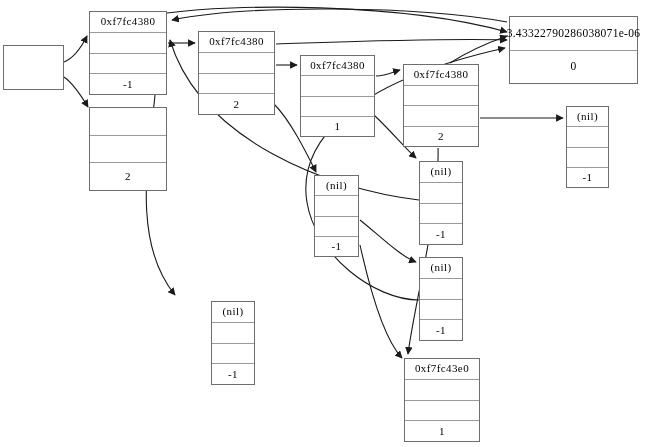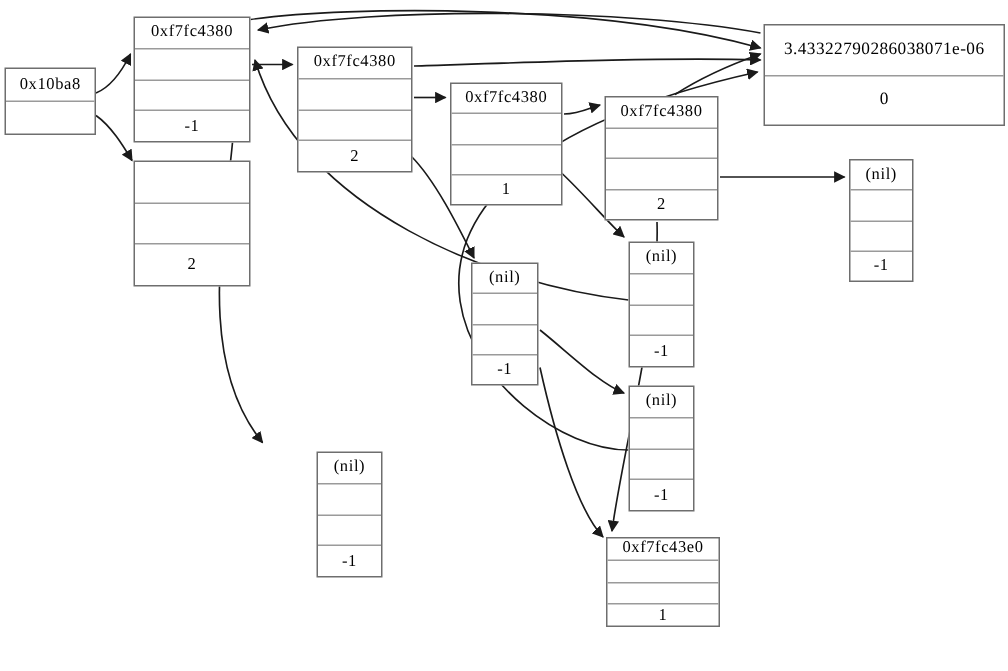--- a/index.html
+++ b/index.html
@@ -64,21 +64,20 @@
         <path d="M360,220 C380,236 400,256 416,262" marker-end="url(#arrow)" stroke="#1a1a1a"></path>
         <path d="M360,245 C370,290 385,340 402,358" marker-end="url(#arrow)" stroke="#1a1a1a"></path>
         <path d="M419,200 C330,190 200,140 170,40" marker-end="url(#arrow)" stroke="#1a1a1a"></path>
         <path d="M419,300 C330,300 180,120 505,48" marker-end="url(#arrow)" stroke="#1a1a1a"></path>
         <path d="M507,22 C420,6 250,4 172,20" marker-end="url(#arrow)" stroke="#1a1a1a"></path>
       </g>
   </svg>
 
   <div id="node-layer">
       <div class="node" style="left: 3px; top: 45px; width: 61px; height: 45px; border-color: rgb(110, 110, 110);">
-        <div class="cell" style="border-bottom-color: rgb(154, 154, 154);">0x10ba8</div>
         <div class="cell empty" style="border-bottom-color: rgb(154, 154, 154);"></div>
       </div>
       <div class="node" style="left: 89px; top: 11px; width: 78px; height: 84px; border-color: rgb(110, 110, 110);">
         <div class="cell" style="border-bottom-color: rgb(154, 154, 154);">0xf7fc4380</div>
         <div class="cell empty" style="border-bottom-color: rgb(154, 154, 154);"></div>
         <div class="cell empty" style="border-bottom-color: rgb(154, 154, 154);"></div>
         <div class="cell" style="border-bottom-color: rgb(154, 154, 154);">-1</div>
       </div>
       <div class="node" style="left: 89px; top: 107px; width: 78px; height: 84px; border-color: rgb(110, 110, 110);">
         <div class="cell empty" style="border-bottom-color: rgb(154, 154, 154);"></div>
@@ -96,21 +95,21 @@
         <div class="cell empty" style="border-bottom-color: rgb(154, 154, 154);"></div>
         <div class="cell empty" style="border-bottom-color: rgb(154, 154, 154);"></div>
         <div class="cell" style="border-bottom-color: rgb(154, 154, 154);">1</div>
       </div>
       <div class="node" style="left: 403px; top: 64px; width: 76px; height: 83px; border-color: rgb(110, 110, 110);">
         <div class="cell" style="border-bottom-color: rgb(154, 154, 154);">0xf7fc4380</div>
         <div class="cell empty" style="border-bottom-color: rgb(154, 154, 154);"></div>
         <div class="cell empty" style="border-bottom-color: rgb(154, 154, 154);"></div>
         <div class="cell" style="border-bottom-color: rgb(154, 154, 154);">2</div>
       </div>
-      <div class="node values" style="left: 509px; top: 16px; width: 161px; height: 68px; border-color: rgb(110, 110, 110);">
+      <div class="node values" style="left: 509px; top: 16px; width: 129px; height: 68px; border-color: rgb(110, 110, 110);">
         <div class="cell" style="border-bottom-color: rgb(154, 154, 154);">3.43322790286038071e-06</div>
         <div class="cell" style="border-bottom-color: rgb(154, 154, 154);">0</div>
       </div>
       <div class="node" style="left: 566px; top: 106px; width: 43px; height: 82px; border-color: rgb(110, 110, 110);">
         <div class="cell" style="border-bottom-color: rgb(154, 154, 154);">(nil)</div>
         <div class="cell empty" style="border-bottom-color: rgb(154, 154, 154);"></div>
         <div class="cell empty" style="border-bottom-color: rgb(154, 154, 154);"></div>
         <div class="cell" style="border-bottom-color: rgb(154, 154, 154);">-1</div>
       </div>
       <div class="node" style="left: 419px; top: 161px; width: 44px; height: 84px; border-color: rgb(110, 110, 110);">
@@ -130,21 +129,21 @@
         <div class="cell empty" style="border-bottom-color: rgb(154, 154, 154);"></div>
         <div class="cell empty" style="border-bottom-color: rgb(154, 154, 154);"></div>
         <div class="cell" style="border-bottom-color: rgb(154, 154, 154);">-1</div>
       </div>
       <div class="node" style="left: 211px; top: 301px; width: 44px; height: 84px; border-color: rgb(110, 110, 110);">
         <div class="cell" style="border-bottom-color: rgb(154, 154, 154);">(nil)</div>
         <div class="cell empty" style="border-bottom-color: rgb(154, 154, 154);"></div>
         <div class="cell empty" style="border-bottom-color: rgb(154, 154, 154);"></div>
         <div class="cell" style="border-bottom-color: rgb(154, 154, 154);">-1</div>
       </div>
-      <div class="node" style="left: 404px; top: 358px; width: 76px; height: 60px; border-color: rgb(110, 110, 110); text-align: right;">
+      <div class="node" style="left: 404px; top: 358px; width: 76px; height: 84px; border-color: rgb(110, 110, 110); text-align: right;">
         <div class="cell" style="border-bottom-color: rgb(154, 154, 154);">0xf7fc43e0</div>
         <div class="cell empty" style="border-bottom-color: rgb(154, 154, 154);"></div>
         <div class="cell empty" style="border-bottom-color: rgb(154, 154, 154);"></div>
         <div class="cell" style="border-bottom-color: rgb(154, 154, 154);">1</div>
       </div>
     </div>
 
 </div>
 
 </body></html>

